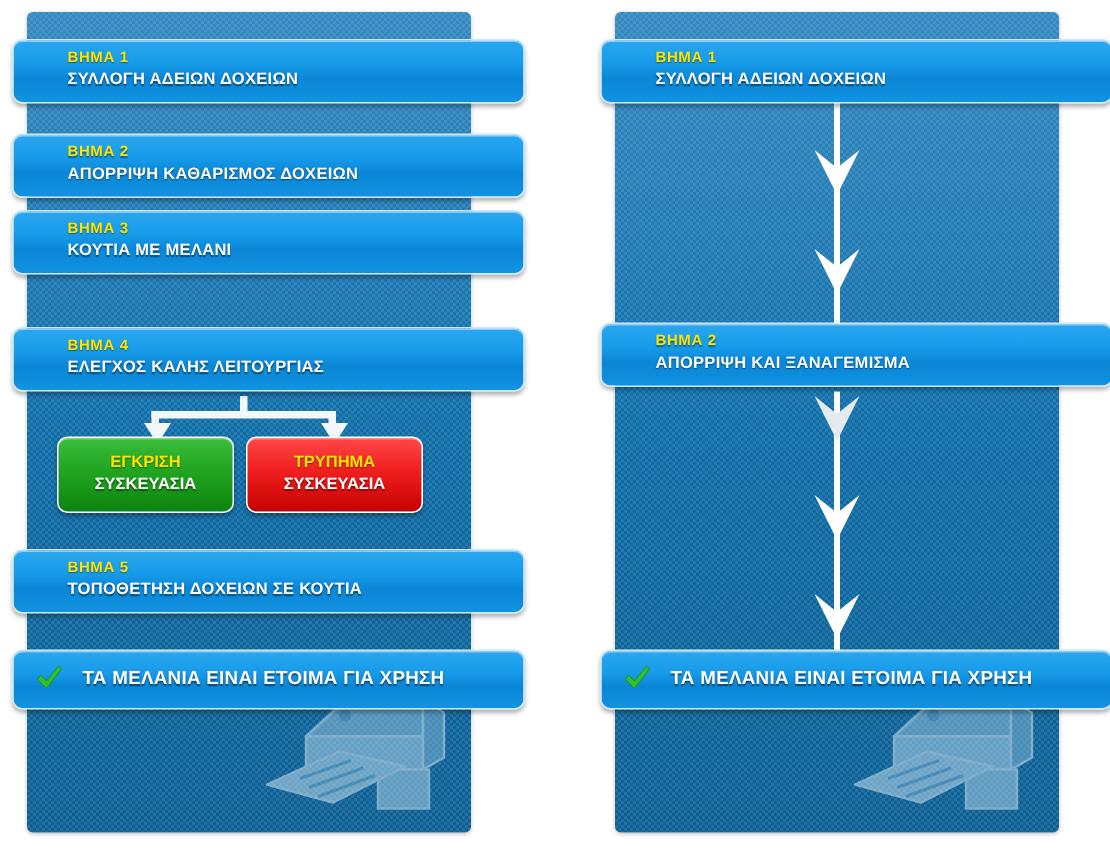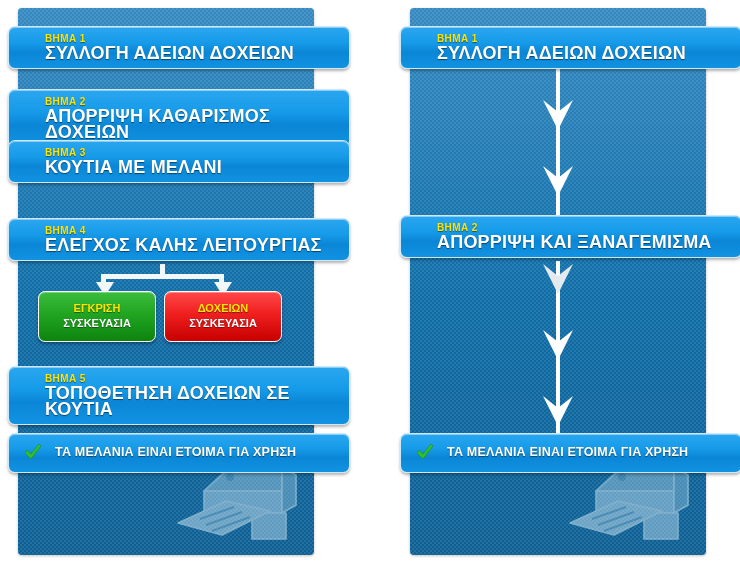--- a/index.html
+++ b/index.html
@@ -91,21 +91,21 @@
     color: #ffe400;
     font-size: 10px;
     font-weight: bold;
     letter-spacing: .4px;
     line-height: 12px;
     text-shadow: 0 1px 1px rgba(0,0,0,.45);
   }
   .bar .step-title {
     display: block;
     color: #ffffff;
-    font-size: 18px;
+    font-size: 11px;
     font-weight: bold;
     letter-spacing: .2px;
     line-height: 16px;
     text-shadow: 0 1px 1px rgba(0,0,0,.50);
   }
 
   
   .bar.final {
     padding: 11px 10px 12px 46px;
   }
@@ -212,21 +212,21 @@
     <span class="step-no">ΒΗΜΑ 4</span>
     <span class="step-title">ΕΛΕΓΧΟΣ ΚΑΛΗΣ ΛΕΙΤΟΥΡΓΙΑΣ</span>
   </div>
 
   <div class="decision approve" style="left:20px; top:283px;">
     <span class="d-head">ΕΓΚΡΙΣΗ</span>
     <span class="d-sub">ΣΥΣΚΕΥΑΣΙΑ</span>
   </div>
 
   <div class="decision reject" style="left:146px; top:283px;">
-    <span class="d-head">ΔΟΧΕΙΩΝ</span>
+    <span class="d-head">ΤΡΥΠΗΜΑ</span>
     <span class="d-sub">ΣΥΣΚΕΥΑΣΙΑ</span>
   </div>
 
   <div class="bar" style="top:358px;">
     <span class="step-no">ΒΗΜΑ 5</span>
     <span class="step-title">ΤΟΠΟΘΕΤΗΣΗ ΔΟΧΕΙΩΝ ΣΕ ΚΟΥΤΙΑ</span>
   </div>
 
   <div class="bar final" style="top:425px;">
     <svg class="check-icon" viewBox="0 0 20 20" xmlns="http://www.w3.org/2000/svg">

